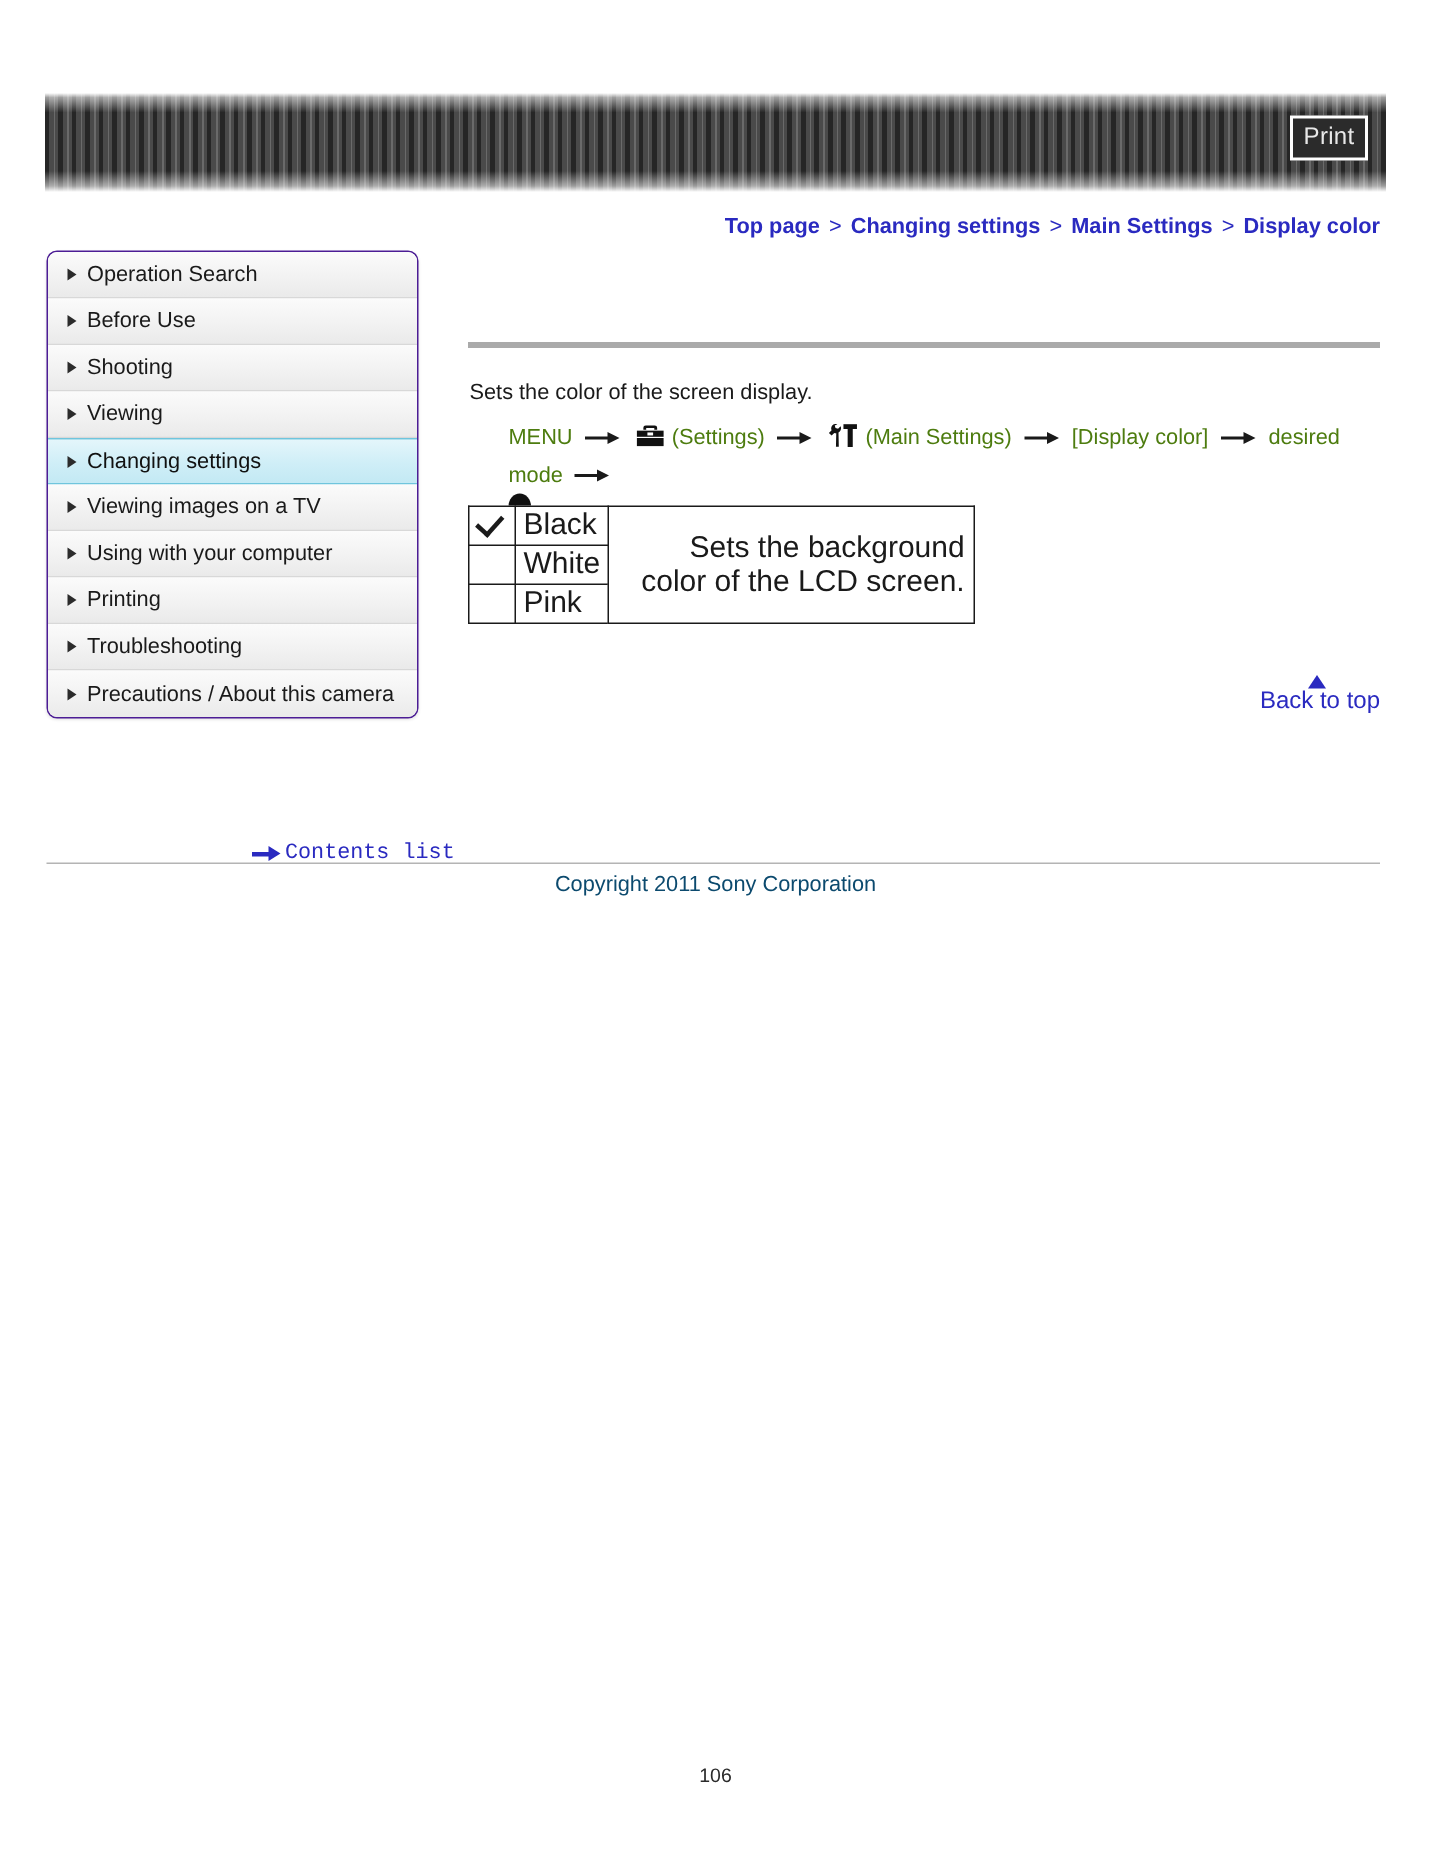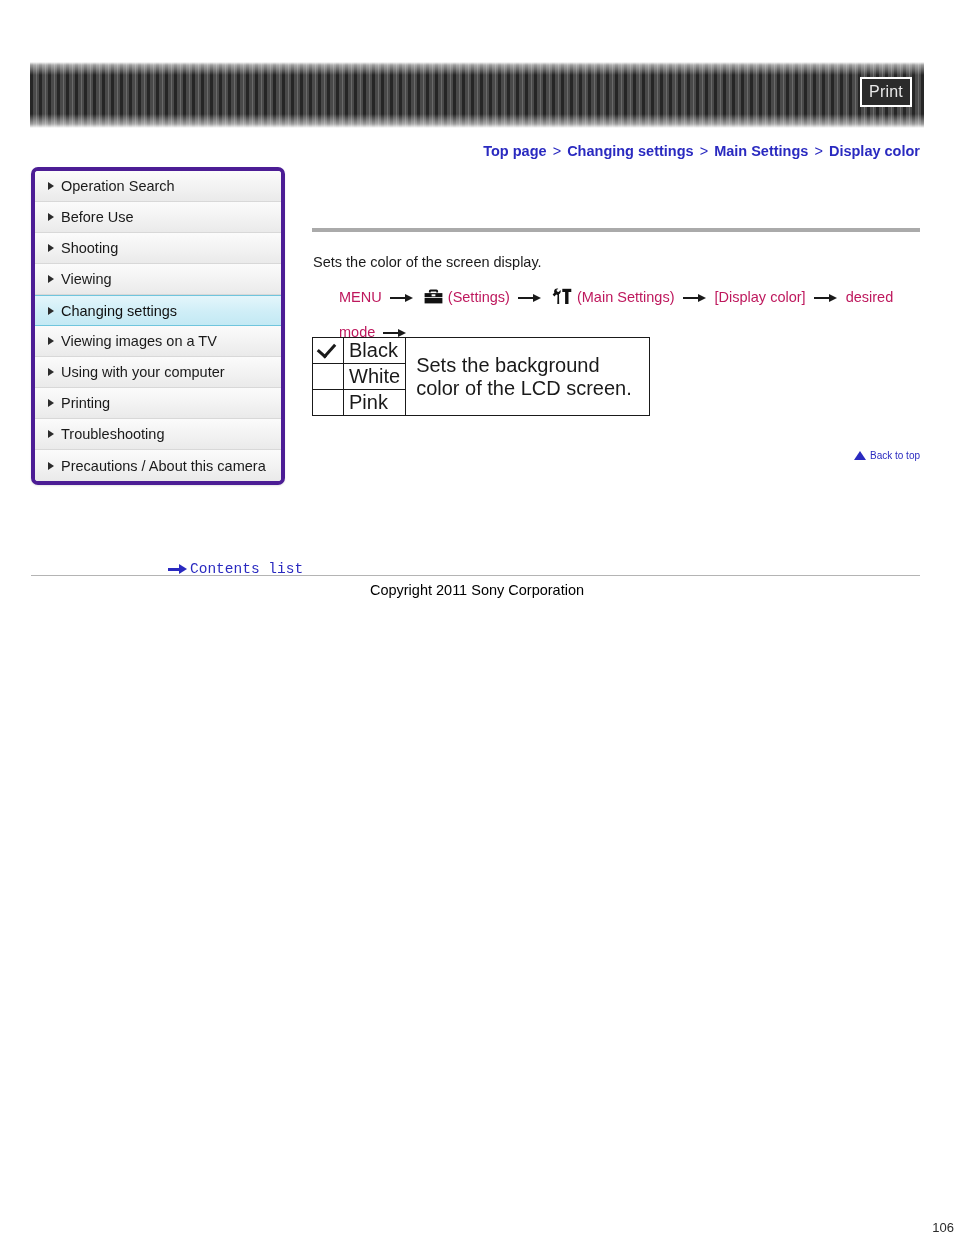--- a/index.html
+++ b/index.html
@@ -74,21 +74,21 @@
     color: #2a2ac0;
     padding: 0 2px;
   }
 
   
   .sidebar {
     position: absolute;
     left: 31px;
     top: 167px;
     width: 246px;
-    border: 4px solid #4c1d95;
+    border: 1px solid #4c1d95;
     border-radius: 7px;
     background: #ffffff;
     overflow: hidden;
     box-shadow: 0 1px 2px rgba(0,0,0,0.10);
   }
   .side-item {
     position: relative;
     height: 31px;
     padding: 0 8px 0 26px;
     display: flex;
@@ -176,22 +176,22 @@
     top: 254px;
     font-size: 14.5px;
     color: #1a1a1a;
   }
   .menu-path {
     position: absolute;
     left: 339px;
     top: 281px;
     width: 590px;
     font-size: 14.5px;
-    color: #be185d;
-    line-height: 32px;
+    color: #4d7c0f;
+    line-height: 22px;
   }
   .menu-path .mp-arrow {
     display: inline-block;
     position: relative;
     width: 24px;
     height: 10px;
     vertical-align: middle;
     margin: 0 4px;
   }
   .menu-path .mp-arrow::before {
@@ -252,20 +252,21 @@
   }
   .opt-table td.name-cell {
     width: 53px;
     white-space: nowrap;
     padding-left: 5px;
     padding-right: 5px;
   }
   .opt-table td.desc-cell {
     width: 244px;
     padding-left: 10px;
+    text-align: right;
   }
   .check-mark {
     display: inline-block;
     width: 20px;
     height: 18px;
     position: relative;
   }
   .check-mark::after {
     content: "";
     position: absolute;
@@ -278,24 +279,25 @@
     transform: rotate(42deg);
   }
 
   
   .back-to-top {
     position: absolute;
     right: 34px;
     top: 450px;
     display: flex;
     align-items: center;
-    font-size: 10px;
+    font-size: 16px;
     color: #2a2ac0;
     text-decoration: none;
     white-space: nowrap;
+    flex-direction: column;
   }
   .up-triangle {
     width: 0;
     height: 0;
     border-left: 6px solid transparent;
     border-right: 6px solid transparent;
     border-bottom: 9px solid #2a2ac0;
     margin-right: 4px;
   }
 
@@ -308,31 +310,30 @@
     height: 1px;
     background: #b4b4b4;
   }
   .copyright {
     position: absolute;
     left: 0;
     top: 582px;
     width: 954px;
     text-align: center;
     font-size: 14.5px;
-    color: #000000;
+    color: #0c4a6e;
   }
   .page-number {
     position: absolute;
     left: 0;
     top: 1176px;
     width: 954px;
-    text-align: right;
+    text-align: center;
     font-size: 13px;
     color: #2b2b2b;
-    margin-top: 44px;
   }
 </style>
 </head>
 <body>
 
 <div class="header-banner">
   <div class="print-button">Print</div>
 </div>
 
 <div class="breadcrumb">

